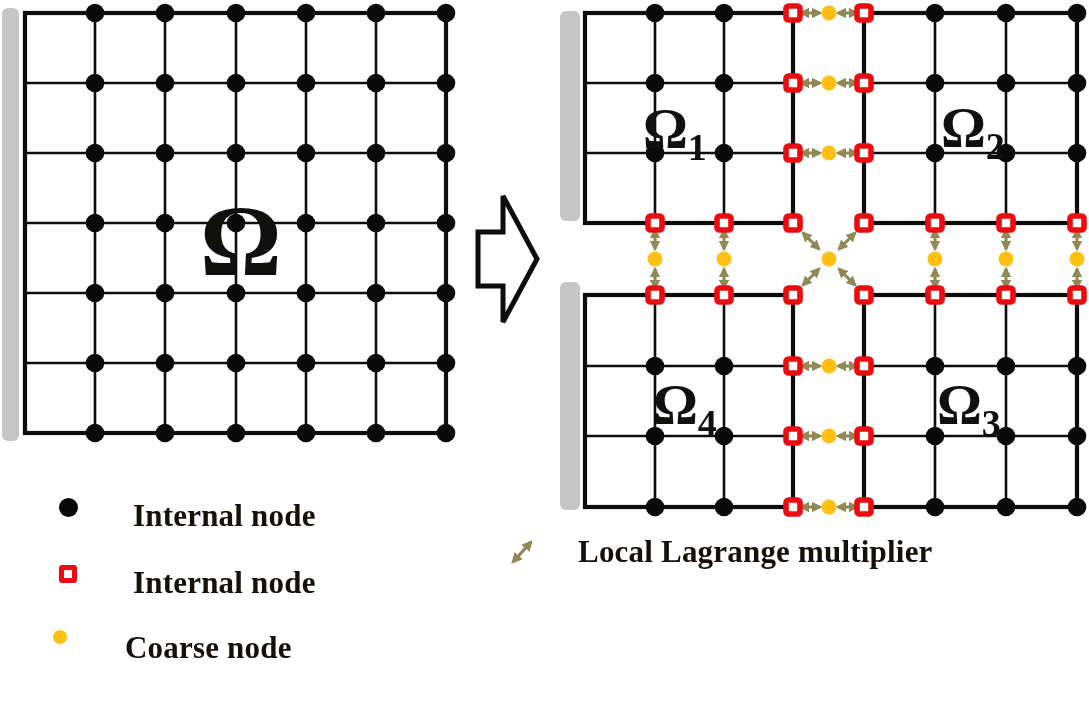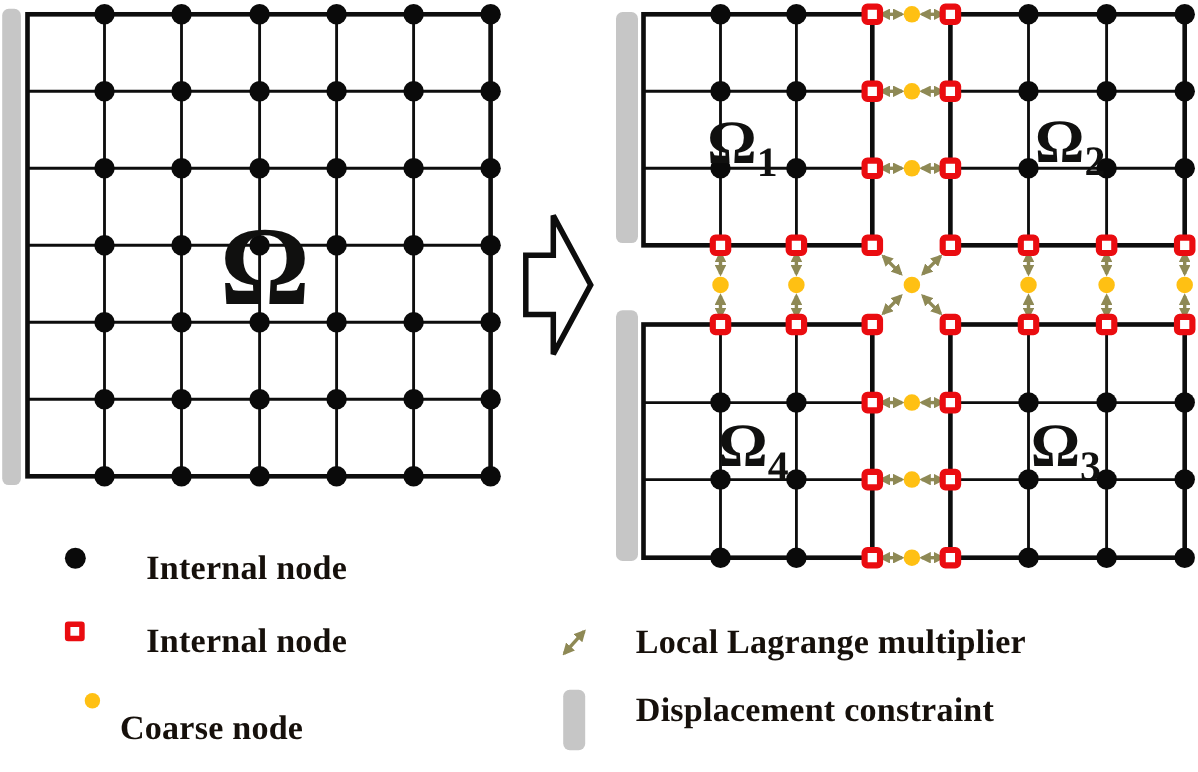--- a/index.html
+++ b/index.html
@@ -217,35 +217,29 @@
         <span class="ic-internal"></span>
       </span>
     <span class="ltext">Internal node</span>
   </div>
   <div class="legend-row" style="left:48px;top:565px;">
     <span class="licon">
         <span class="ic-interface"></span>
       </span>
     <span class="ltext">Internal node</span>
   </div>
-  <div class="legend-row" style="left:64px;top:630px;flex-direction:column;">
+  <div class="legend-row" style="left:40px;top:630px;">
     <span class="licon">
         <span class="ic-coarse"></span>
       </span>
     <span class="ltext">Coarse node</span>
   </div>
 
-  <div class="legend-row" style="left:504px;top:566px;">
+  <div class="legend-row" style="left:504px;top:534px;">
     <span class="licon-r">
       <svg width="34" height="36" viewBox="0 0 34 36">
         <line x1="8" y1="28" x2="26" y2="8" style="stroke:var(--c-mult);stroke-width:3.2" marker-start="url(#mhead)" marker-end="url(#mhead)"></line>
       </svg>
     </span>
     <span class="ltext ltext-r">Local Lagrange multiplier</span>
   </div>
-  <div class="legend-row" style="left:504px;top:627px;height:56px;">
-    <span class="licon-r">
-        <span class="ic-constraint"></span>
-      </span>
-    <span class="ltext ltext-r">Displacement constraint</span>
-  </div>
 
 </div>
 
 </body></html>

